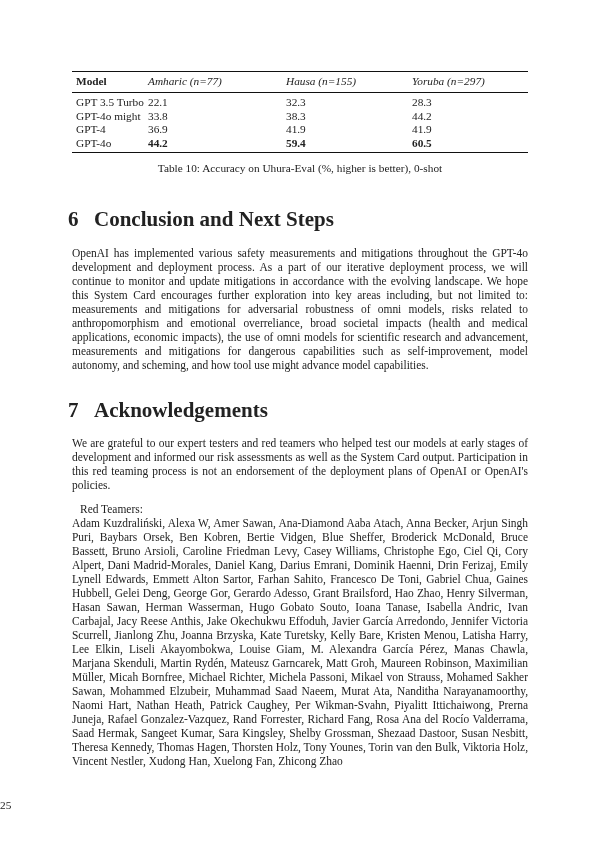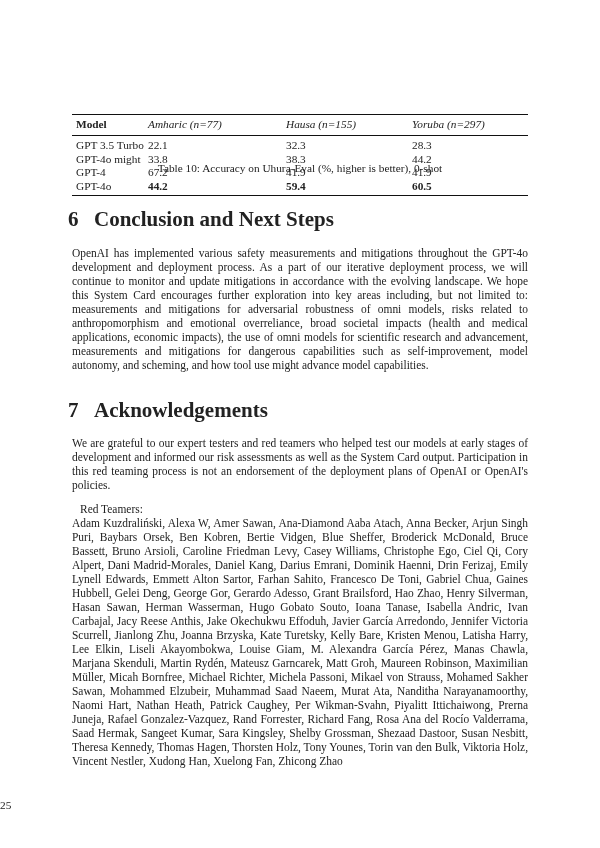--- a/index.html
+++ b/index.html
@@ -22,21 +22,21 @@
          font-weight: bold; font-size: 21px; }
   .sec .num { display: inline-block; width: 26px; }
   .para { position: absolute; left: 72px; width: 456px; font-family: "Liberation Serif", serif;
           font-size: 11.45px; line-height: 14px; text-align: justify; hyphens: manual; }
   .pagenum { position: absolute; left: 0; width: 600px; top: 799px; 
              font-family: "Liberation Serif", serif; font-size: 11.3px; }
 </style>
 </head>
 <body>
 
-<div class="tbl" style="height:84px;margin-top:43px;">
+<div class="tbl" style="height:84px;">
   <div class="rule-top"></div>
   <div class="row hdr" style="top:3px;">
     <span class="cell c0">Model</span>
     <span class="cell c1">Amharic (n=77)</span>
     <span class="cell c2">Hausa (n=155)</span>
     <span class="cell c3">Yoruba (n=297)</span>
   </div>
   <div class="rule-mid"></div>
   <div class="row" style="top:24px;">
     <span class="cell c0">GPT 3.5 Turbo</span>
@@ -45,21 +45,21 @@
     <span class="cell c3">28.3</span>
   </div>
   <div class="row" style="top:37.5px;">
     <span class="cell c0">GPT-4o might</span>
     <span class="cell c1">33.8</span>
     <span class="cell c2">38.3</span>
     <span class="cell c3">44.2</span>
   </div>
   <div class="row" style="top:51px;">
     <span class="cell c0">GPT-4</span>
-    <span class="cell c1">67.2</span>
+    <span class="cell c1">36.9</span>
     <span class="cell c2">41.9</span>
     <span class="cell c3">41.9</span>
   </div>
   <div class="row" style="top:64.5px;">
     <span class="cell c0">GPT-4o</span>
     <span class="cell c1 bold">44.2</span>
     <span class="cell c2 bold">59.4</span>
     <span class="cell c3 bold">60.5</span>
   </div>
   <div class="rule-bot"></div>

